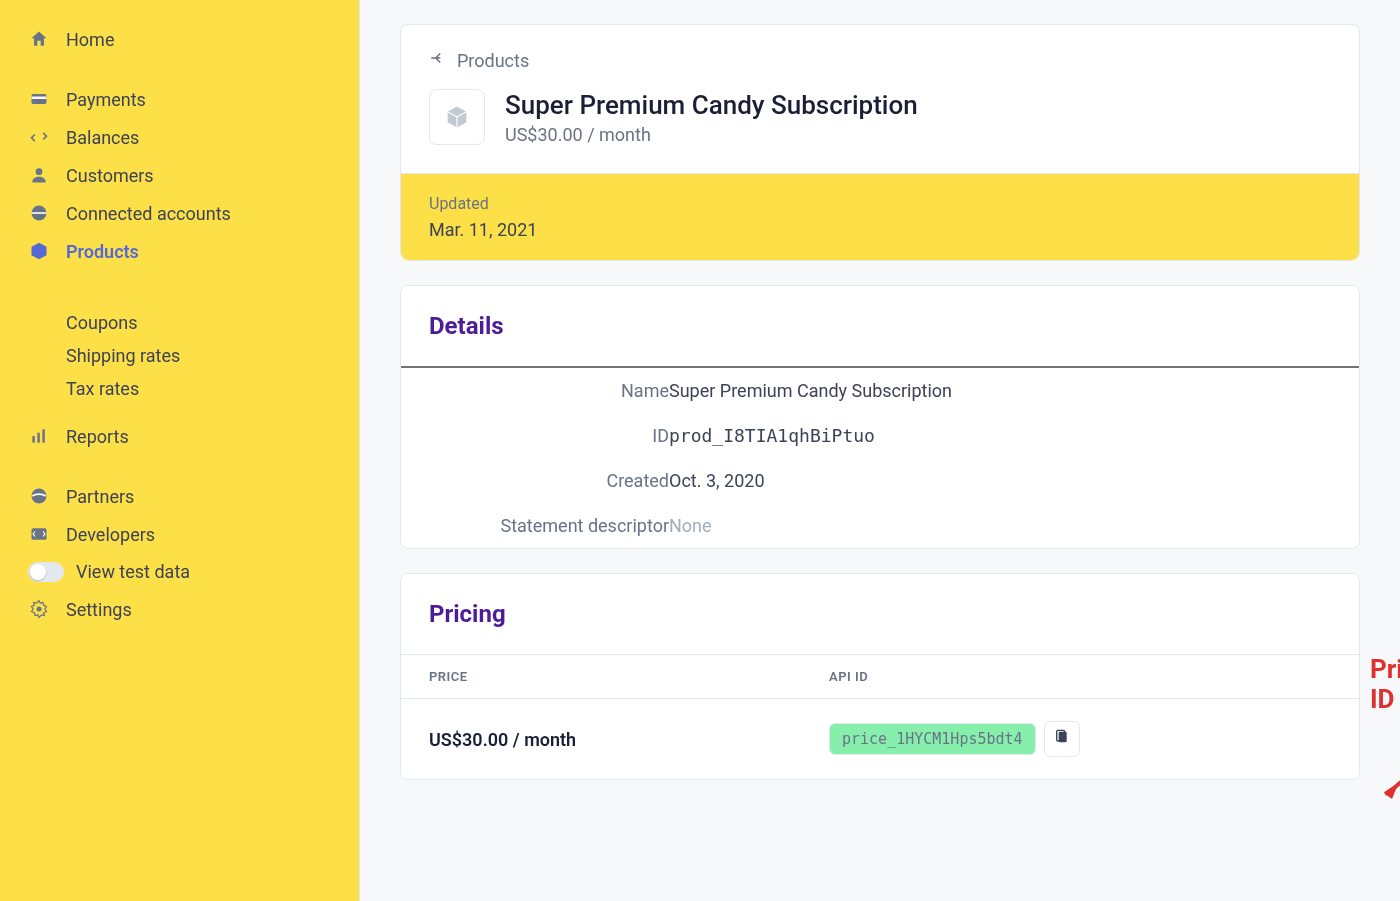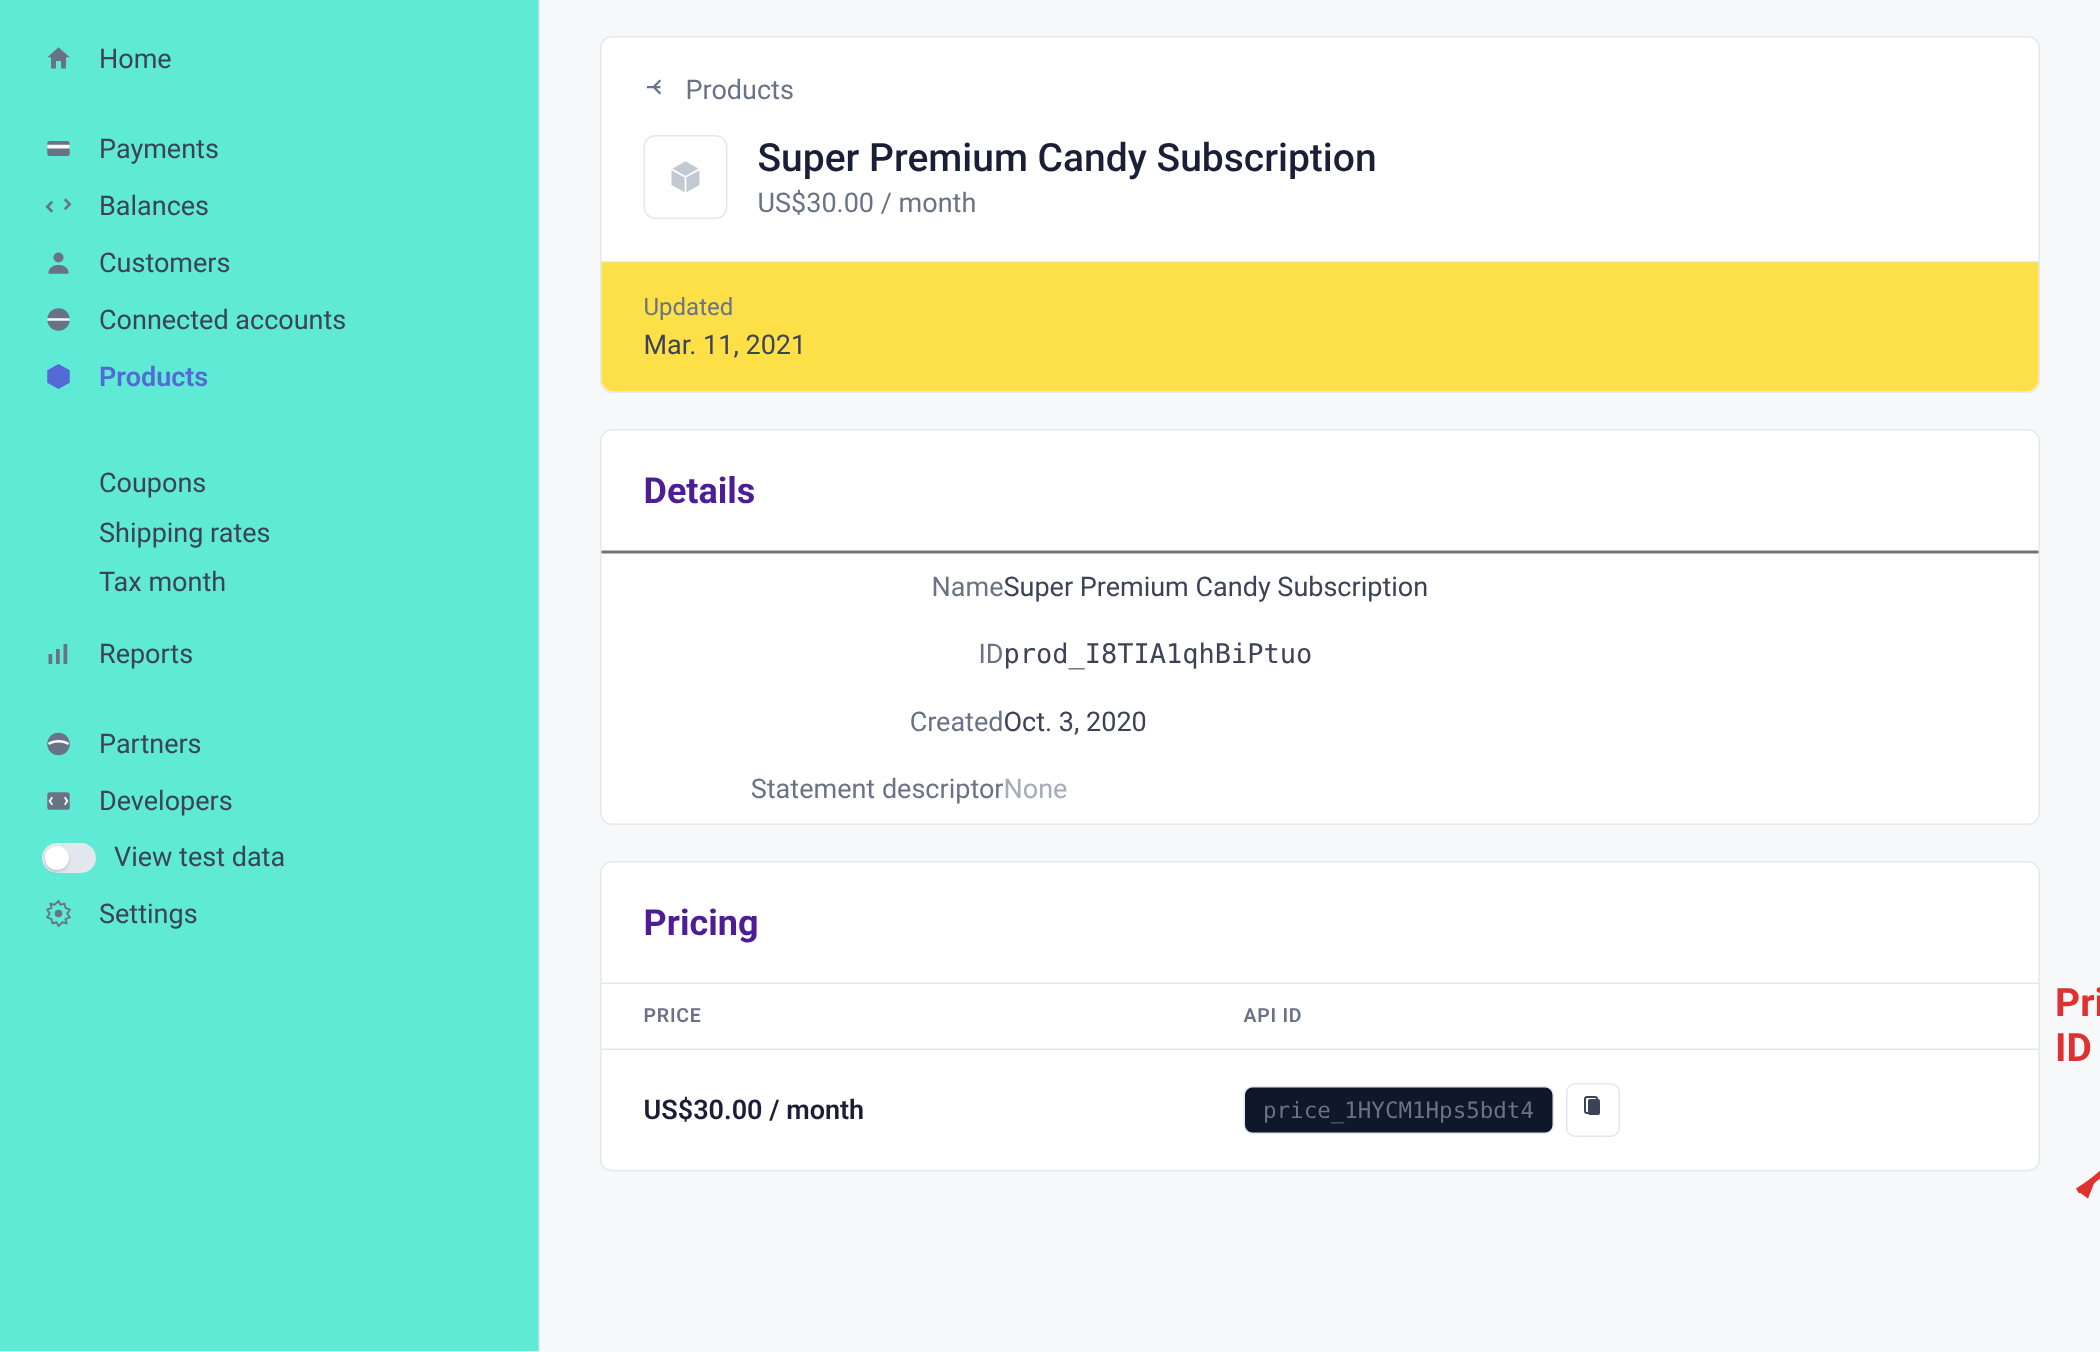--- a/index.html
+++ b/index.html
@@ -7,21 +7,21 @@
   font-family: -apple-system, BlinkMacSystemFont, "Segoe UI", Roboto, "Helvetica Neue", Arial, sans-serif;
   background: #f7f8fa;
   color: #1a1f36;
   display: flex;
   width: 1400px;
   height: 901px;
   overflow: hidden;
 }
 .sidebar {
   width: 360px;
-  background: #5eead4;
+  background: #fde047;
   padding: 20px 0;
   border-right: 1px solid #e3e8ee;
 }
 .nav-group { margin-bottom: 22px; }
 .nav-item {
   display: flex;
   align-items: center;
   padding: 8px 28px;
   font-size: 18px;
   color: #3c4257;
@@ -86,21 +86,21 @@
 .detail-value.none { color:#a3acb9; }
 .pricing-head {
   display:flex; padding:14px 28px; border-top:1px solid #e3e8ee; font-size:13px; letter-spacing:0.5px; color:#697386; font-weight:600;
 }
 .pricing-head .col-price{ width:400px;}
 .pricing-row {
   display:flex; align-items:center; padding:22px 28px; border-top:1px solid #e3e8ee;
 }
 .pricing-row .col-price{ width:400px; font-size:18px; font-weight:600; color:#1a1f36;}
 .api-id-box {
-  border:1px solid #e3e8ee; border-radius:6px; padding:6px 12px; font-family: ui-monospace, Menlo, Consolas, monospace; font-size:15px; color:#697386; background:#0f172a; max-width:220px; overflow:hidden; white-space:nowrap;
+  border:1px solid #e3e8ee; border-radius:6px; padding:6px 12px; font-family: ui-monospace, Menlo, Consolas, monospace; font-size:15px; color:#697386; background:#86efac; max-width:220px; overflow:hidden; white-space:nowrap;
 }
 .copy-btn {
   width:36px; height:36px; border:1px solid #e3e8ee; border-radius:6px; background:#fff; margin-left:8px; display:flex; align-items:center; justify-content:center; cursor:pointer; color:#3c4257;
 }
 .content-wrap{ padding: 0 0 0 40px; width: 1000px; position: relative;}
 .annotation {
   position:absolute; top:630px; left:1010px; color:#e03131; font-weight:700; font-size:26px; pointer-events:none;
 }
 .annotation-arrow{
   position:absolute; top:670px; left:1010px; pointer-events:none;
@@ -160,21 +160,21 @@
       <span class="icon">
           <svg width="20" height="20" viewBox="0 0 24 24" fill="currentColor">
             <path d="M12 2l9 5v10l-9 5-9-5V7z"></path>
           </svg>
         </span>
       <span>Products</span>
     </div>
     <div class="nav-sub">
       <div class="nav-subitem">Coupons</div>
       <div class="nav-subitem">Shipping rates</div>
-      <div class="nav-subitem">Tax month</div>
+      <div class="nav-subitem">Tax rates</div>
     </div>
     <div class="nav-item" style="margin-top:12px;">
       <span class="icon">
           <svg width="20" height="20" viewBox="0 0 24 24" fill="currentColor">
             <rect x="4" y="12" width="3" height="8"></rect>
             <rect x="10" y="8" width="3" height="12"></rect>
             <rect x="16" y="4" width="3" height="16"></rect>
           </svg>
         </span>
       <span>Reports</span>

